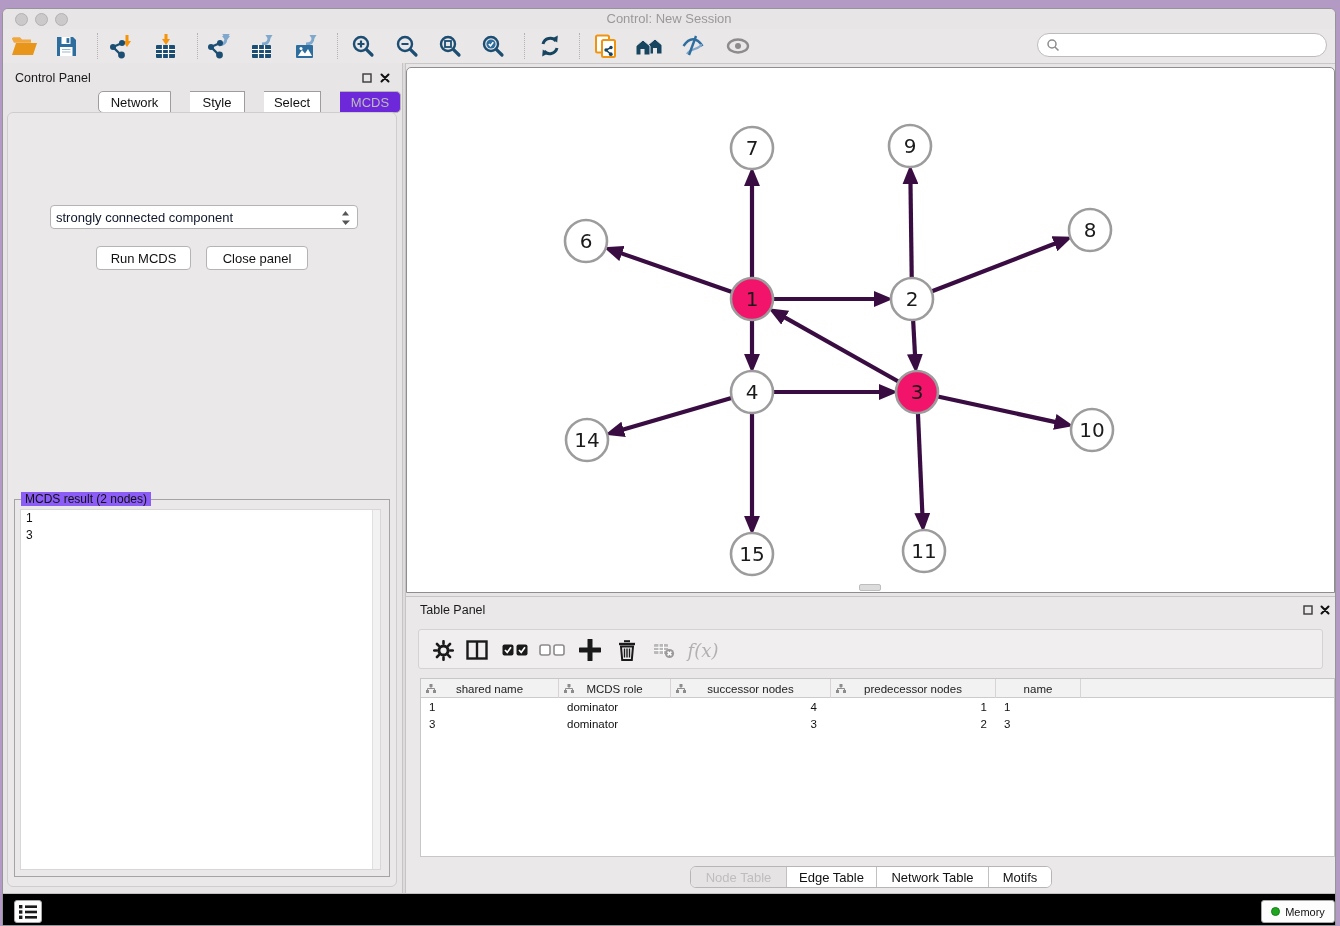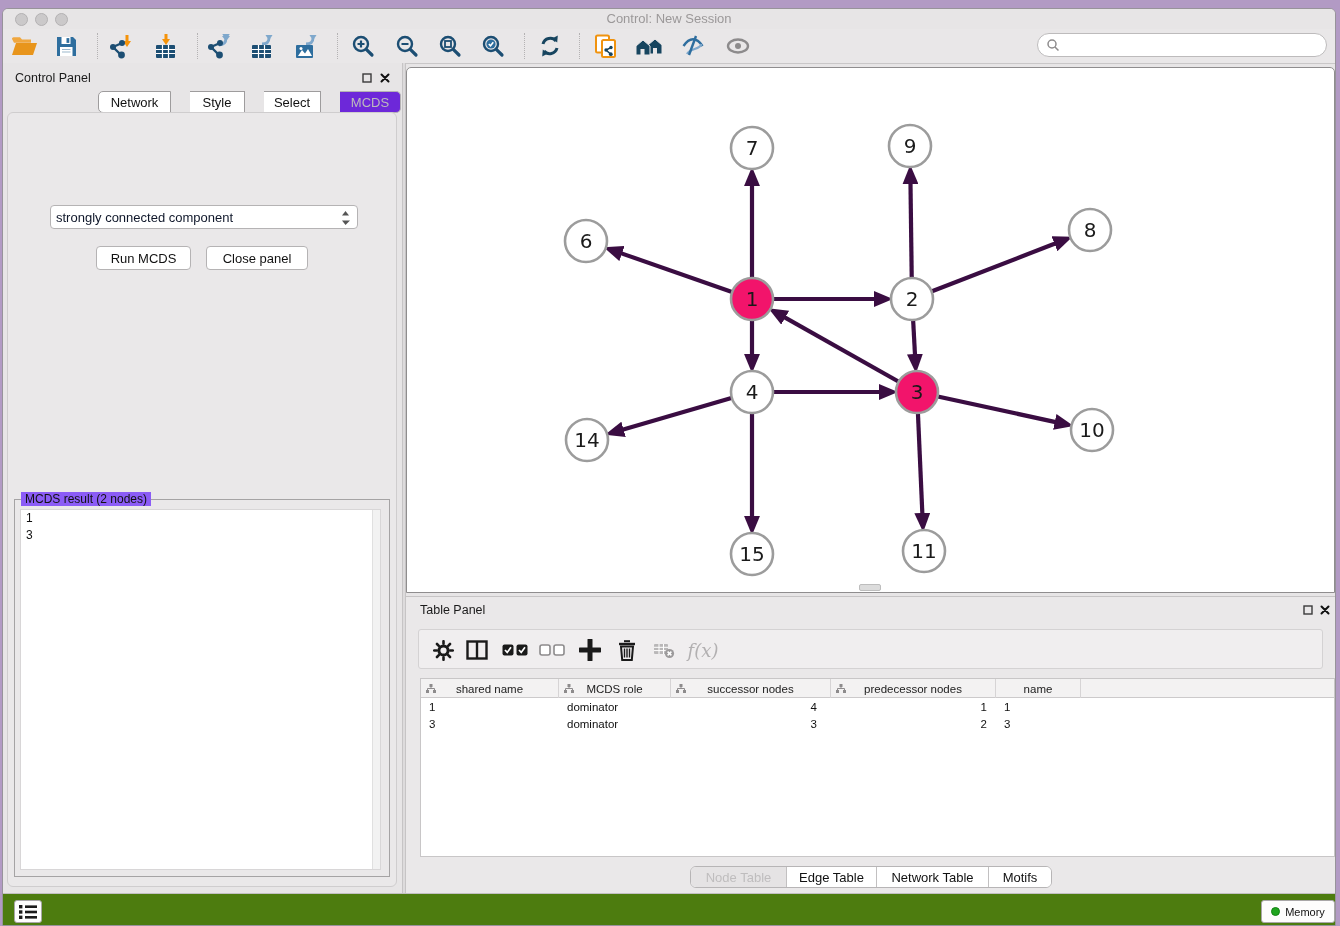--- a/index.html
+++ b/index.html
@@ -63,21 +63,21 @@
       display:flex;align-items:center;justify-content:center;}
   .th .colicon{position:absolute;left:5px;top:5px;}
   .trow{position:absolute;left:0;width:100%;height:17px;display:flex;}
   .td{height:17px;box-sizing:border-box;font-size:11.5px;color:#111;display:flex;align-items:center;}
   .tp-tabs{position:absolute;left:284px;top:269px;height:22px;display:flex;border-radius:6px;overflow:hidden;border:1px solid #b7b5b6;box-sizing:border-box;background:#fff;}
   .tp-tab{height:100%;box-sizing:border-box;border-right:1px solid #c2c0c1;background:#fff;font-size:13px;color:#111;
           display:flex;align-items:center;justify-content:center;}
   .tp-tab:last-child{border-right:none;}
   .tp-tab.sel{background:#e5e3e4;color:#bfbdbe;}
   
-  .statusbar{position:absolute;left:0;top:884px;width:100%;height:34px;background:#4d7c0f;border-top:1px solid #c2c0c1;box-sizing:border-box;}
+  .statusbar{position:absolute;left:0;top:884px;width:100%;height:34px;background:#000000;border-top:1px solid #c2c0c1;box-sizing:border-box;}
   .sb-btn{position:absolute;top:6px;height:23px;background:#fdfdfd;border:1px solid #a9a7a8;border-radius:3px;box-sizing:border-box;display:flex;align-items:center;justify-content:center;}
   .mem-label{font-size:11px;color:#111;margin-left:5px;}
   .dot{width:9px;height:9px;border-radius:50%;background:#1fa51f;border:1px solid #128312;box-sizing:border-box;}
 </style>
 </head>
 <body>
 
 <div class="screen">
   <div class="window">
 

